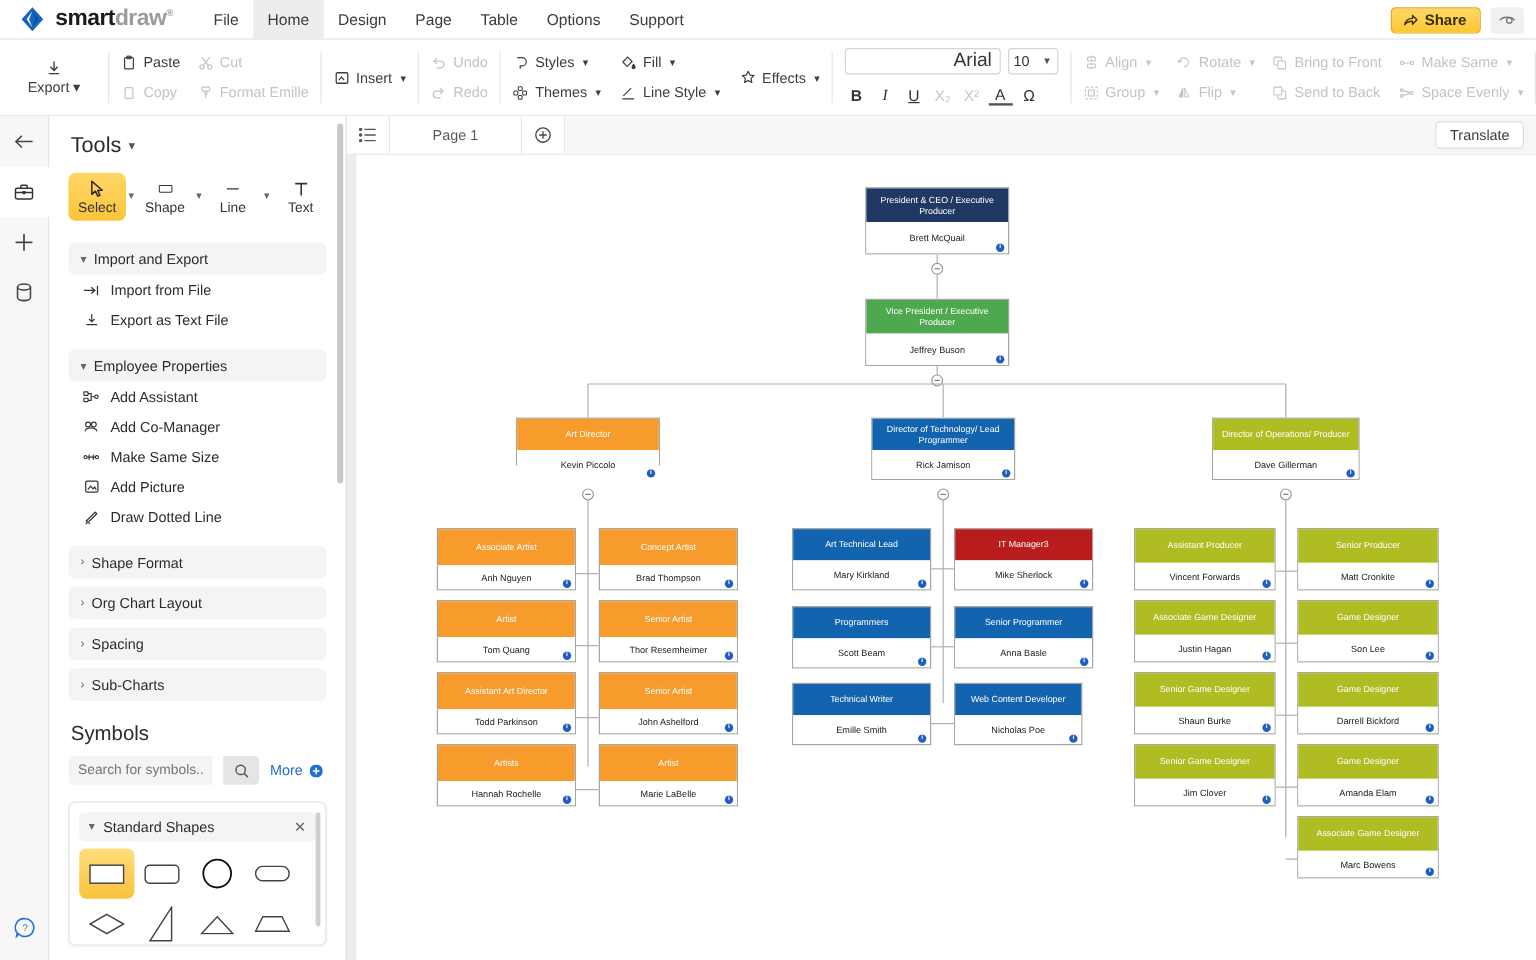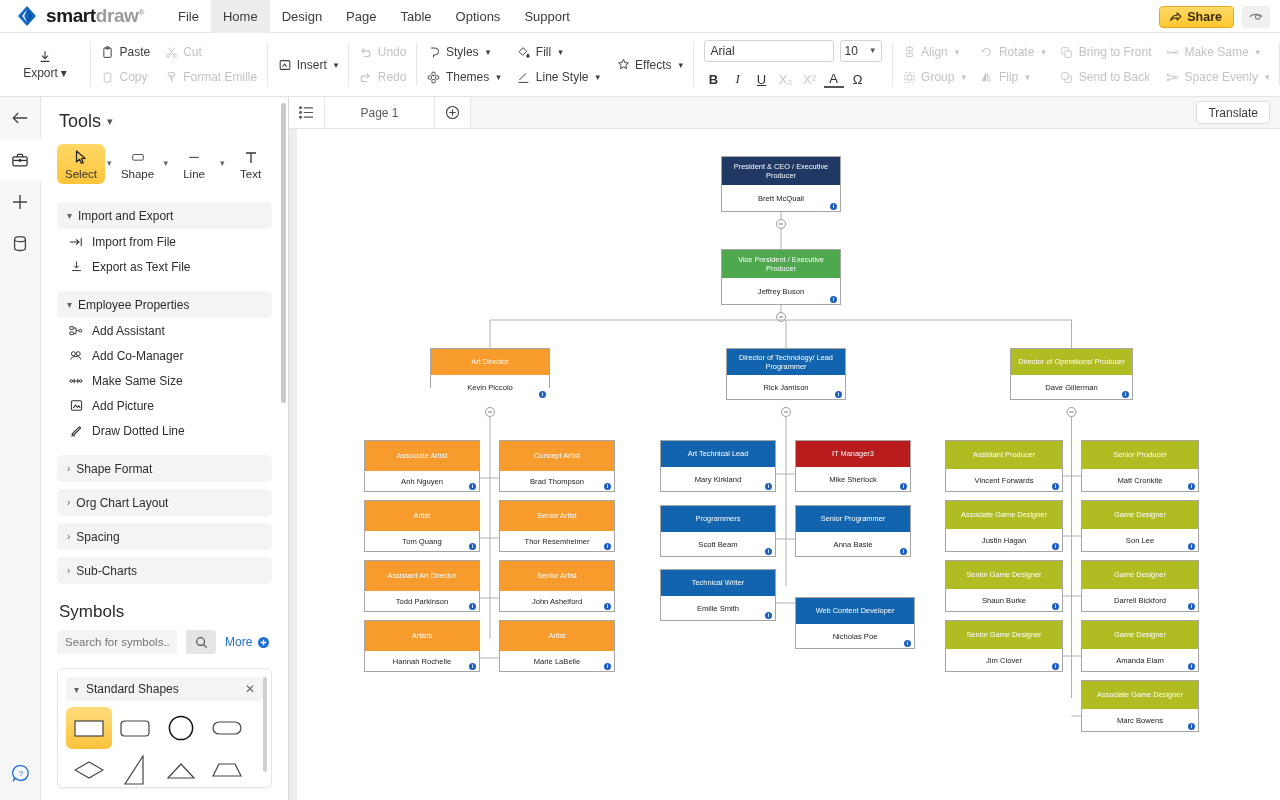--- a/index.html
+++ b/index.html
@@ -61,21 +61,21 @@
     display:flex; align-items:center; gap:5px; font-size:12px; color:#3c3c3c;
     cursor:pointer; white-space:nowrap; height:17px;
   }
   .ritem.dis { color:#c3c3c3; cursor:default; }
   .ritem .cv { font-size:9px; margin-left:2px; }
   .ico { display:inline-flex; width:14px; height:14px; align-items:center; justify-content:center; flex:0 0 14px;}
 
   
   .fontbox {
     width:130px; height:22px; border:1px solid #d4d4d4; border-radius:3px;
-    font-size:12px; padding:0 6px; line-height:20px; color:#333; background:#fff;
+    font-size:16px; padding:0 6px; line-height:20px; color:#333; background:#fff;text-align:right;
   }
   .sizebox {
     width:42px; height:22px; border:1px solid #d4d4d4; border-radius:3px;
     font-size:12px; padding:0 4px; line-height:20px; color:#333; background:#fff;
     display:flex; align-items:center; justify-content:space-between;
   }
   .fmtrow { display:flex; align-items:center; gap:4px; }
   .fmtbtn {
     width:20px; height:20px; display:flex; align-items:center; justify-content:center;
     font-size:13px; color:#333; cursor:pointer;
@@ -933,21 +933,21 @@
                 <div class="nm" style="height: 24px;">Emille Smith<span class="info">i</span></div>
               </div>
               <div class="node" style="left: 506px; top: 311px; width: 116px; height: 52px;">
                 <div class="hdr" style="height: 26px; background: #b91c1c;">IT Manager3</div>
                 <div class="nm" style="height: 24px;">Mike Sherlock<span class="info">i</span></div>
               </div>
               <div class="node" style="left: 506px; top: 376px; width: 116px; height: 52px;">
                 <div class="hdr" style="height: 26px; background: rgb(19, 100, 175);">Senior Programmer</div>
                 <div class="nm" style="height: 24px;">Anna Basle<span class="info">i</span></div>
               </div>
-              <div class="node" style="left: 506px; top: 440px; width: 120px; height: 52px; margin-top: 28px;">
+              <div class="node" style="left: 506px; top: 440px; width: 107px; height: 52px;">
                 <div class="hdr" style="height: 26px; background: rgb(19, 100, 175);">Web Content Developer</div>
                 <div class="nm" style="height: 24px;">Nicholas Poe<span class="info">i</span></div>
               </div>
               <div class="node" style="left: 656px; top: 311px; width: 118px; height: 52px;">
                 <div class="hdr" style="height: 28px; background: rgb(175, 188, 34);">Assistant Producer</div>
                 <div class="nm" style="height: 22px;">Vincent Forwards<span class="info">i</span></div>
               </div>
               <div class="node" style="left: 656px; top: 371px; width: 118px; height: 52px;">
                 <div class="hdr" style="height: 28px; background: rgb(175, 188, 34);">Associate Game Designer</div>
                 <div class="nm" style="height: 22px;">Justin Hagan<span class="info">i</span></div>

